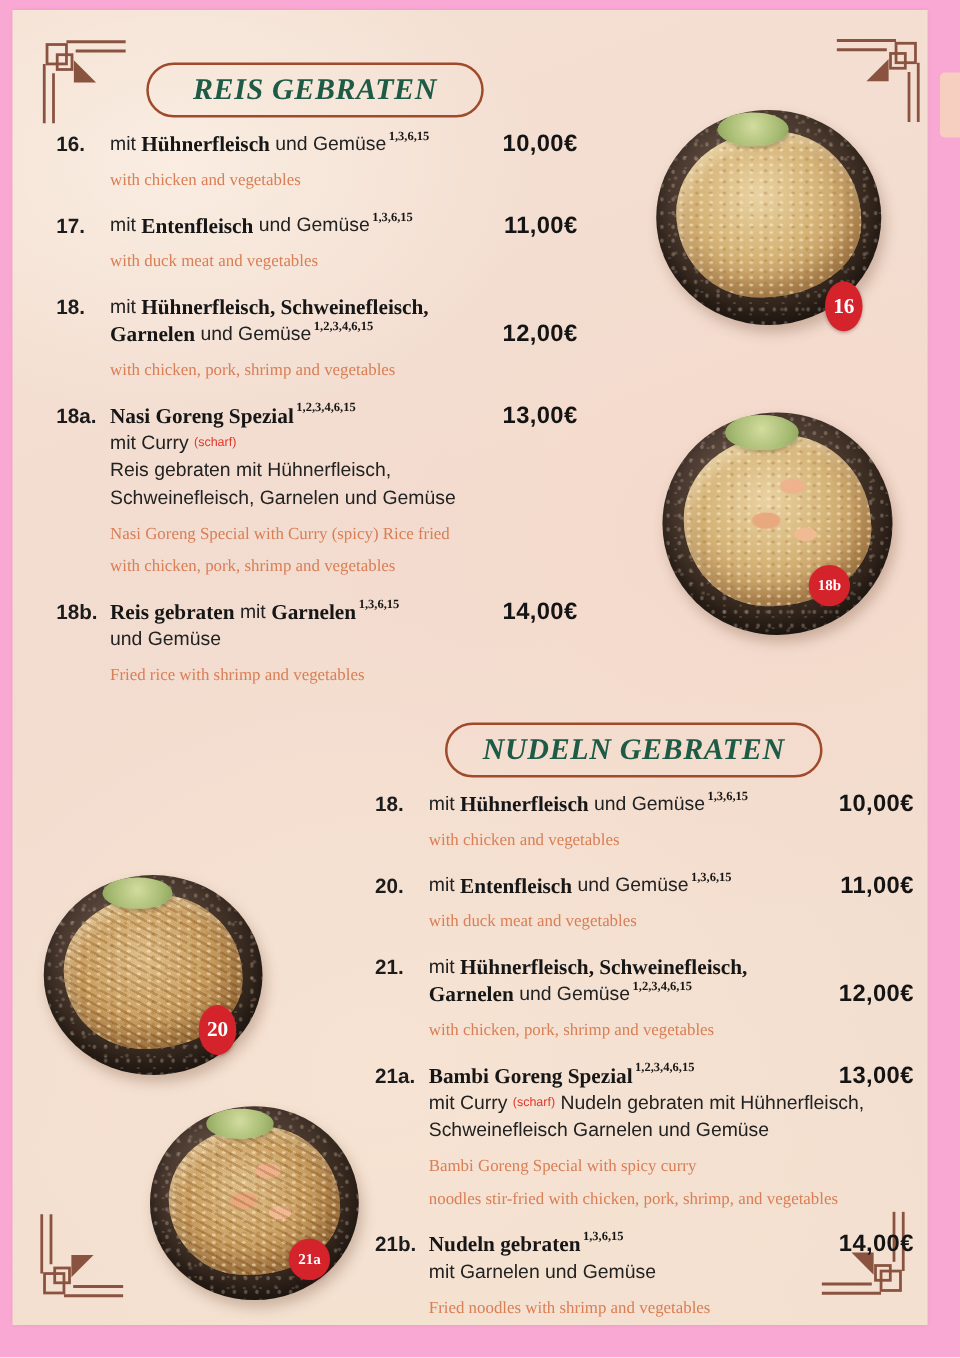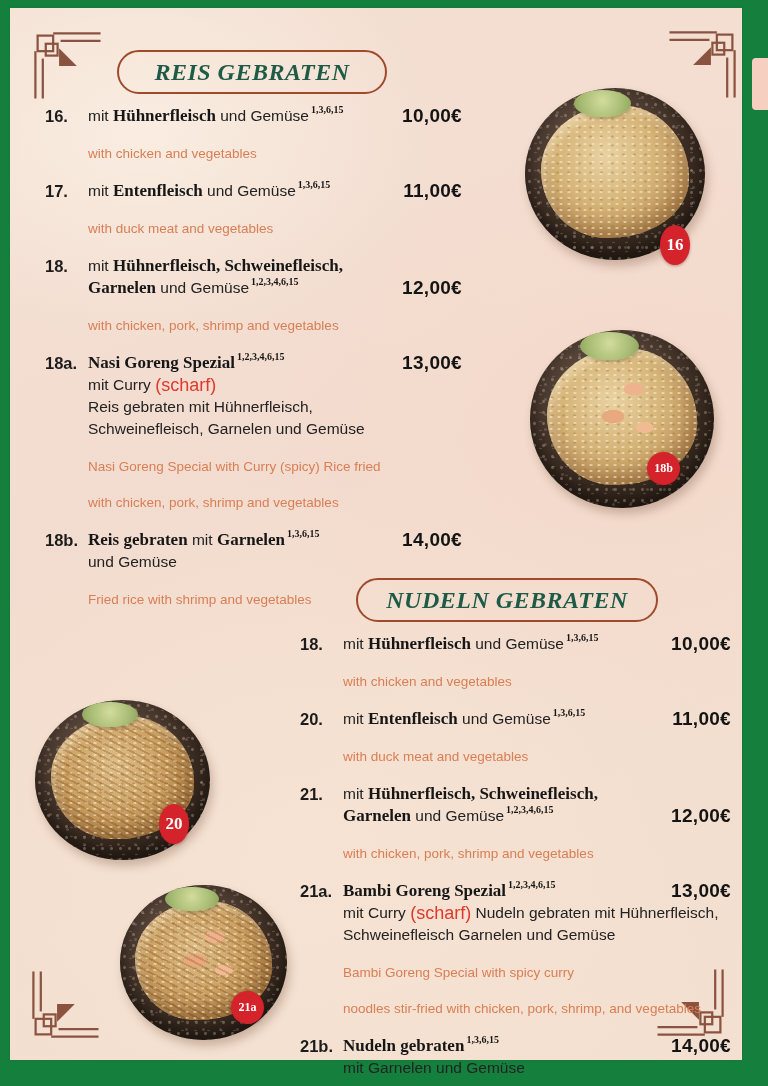--- a/index.html
+++ b/index.html
@@ -1,16 +1,16 @@
 <!DOCTYPE html>
 <html><head>
 <meta charset="utf-8">
 <style>
   html,body{margin:0;padding:0;background:#ffffff;}
-  .stage{position:relative;width:768px;height:1086px;background:#15803d;overflow:hidden;
+  .stage{position:relative;width:768px;height:1086px;background:#f9a8d4;overflow:hidden;
          font-family:"Liberation Sans",sans-serif;}
   .paper{position:absolute;left:10px;top:8px;width:732px;height:1052px;
     background:
       radial-gradient(ellipse 420px 300px at 18% 12%, rgba(255,248,238,.55), transparent 70%),
       radial-gradient(ellipse 520px 420px at 85% 40%, rgba(246,214,198,.45), transparent 72%),
       radial-gradient(ellipse 600px 500px at 40% 80%, rgba(250,232,214,.5), transparent 75%),
       linear-gradient(160deg,#f4e0d3 0%,#f2dccf 45%,#f3e0d0 100%);
     box-shadow:0 0 4px rgba(0,0,0,.08);}
   .page-tab{position:absolute;right:0;top:58px;width:16px;height:52px;background:#f6cfc0;
     border-radius:4px 0 0 4px;}
@@ -32,24 +32,24 @@
   .sec-reis .sec-header-box{width:266px;margin-left:72px;}
   .sec-nudeln .sec-header-box{width:298px;margin-left:56px;}
   .sec-title{font-family:"Liberation Serif",serif;font-weight:700;font-style:italic;
     font-size:24px;color:#1e5b46;letter-spacing:.5px;white-space:nowrap;}
   .items{margin-top:11px;}
 
   .item{display:flex;margin-bottom:17px;}
   .num{flex:0 0 43px;font-weight:700;font-size:16.5px;color:#1c1c1c;line-height:22px;}
   .content{flex:1 1 auto;min-width:0;}
   .line{display:flex;align-items:flex-start;white-space:pre;line-height:22px;}
-  .line.en-line{line-height:18px;margin-top:18px;}
+  .line.en-line{line-height:18px;margin-top:8px;font-family:Liberation Serif, serif;}
   .t-reg{font-size:15.5px;color:#222;}
   .t-bold{font-family:"Liberation Serif",serif;font-weight:700;font-size:17px;color:#161616;}
-  .t-red{font-size:18px;color:#e0392c;}
+  .t-red{font-size:10px;color:#e0392c;}
   .t-en{font-size:13.5px;color:#d97e55;}
   .t-sup{font-family:"Liberation Serif",serif;font-weight:700;font-size:10px;
     position:relative;top:-6px;margin-left:2px;color:#161616;}
   .price{margin-left:auto;font-weight:700;font-size:19px;color:#141414;letter-spacing:.3px;padding-left:8px;}
 
   
   .photo{position:absolute;}
   .plate{position:absolute;inset:0;border-radius:50%;
     background:radial-gradient(circle at 40% 32%,#6e5c4f 0%,#513f35 30%,#37291f 62%,#231a14 100%);
     box-shadow:inset 0 -8px 16px rgba(0,0,0,.45), 3px 6px 10px rgba(110,70,45,.3);}

